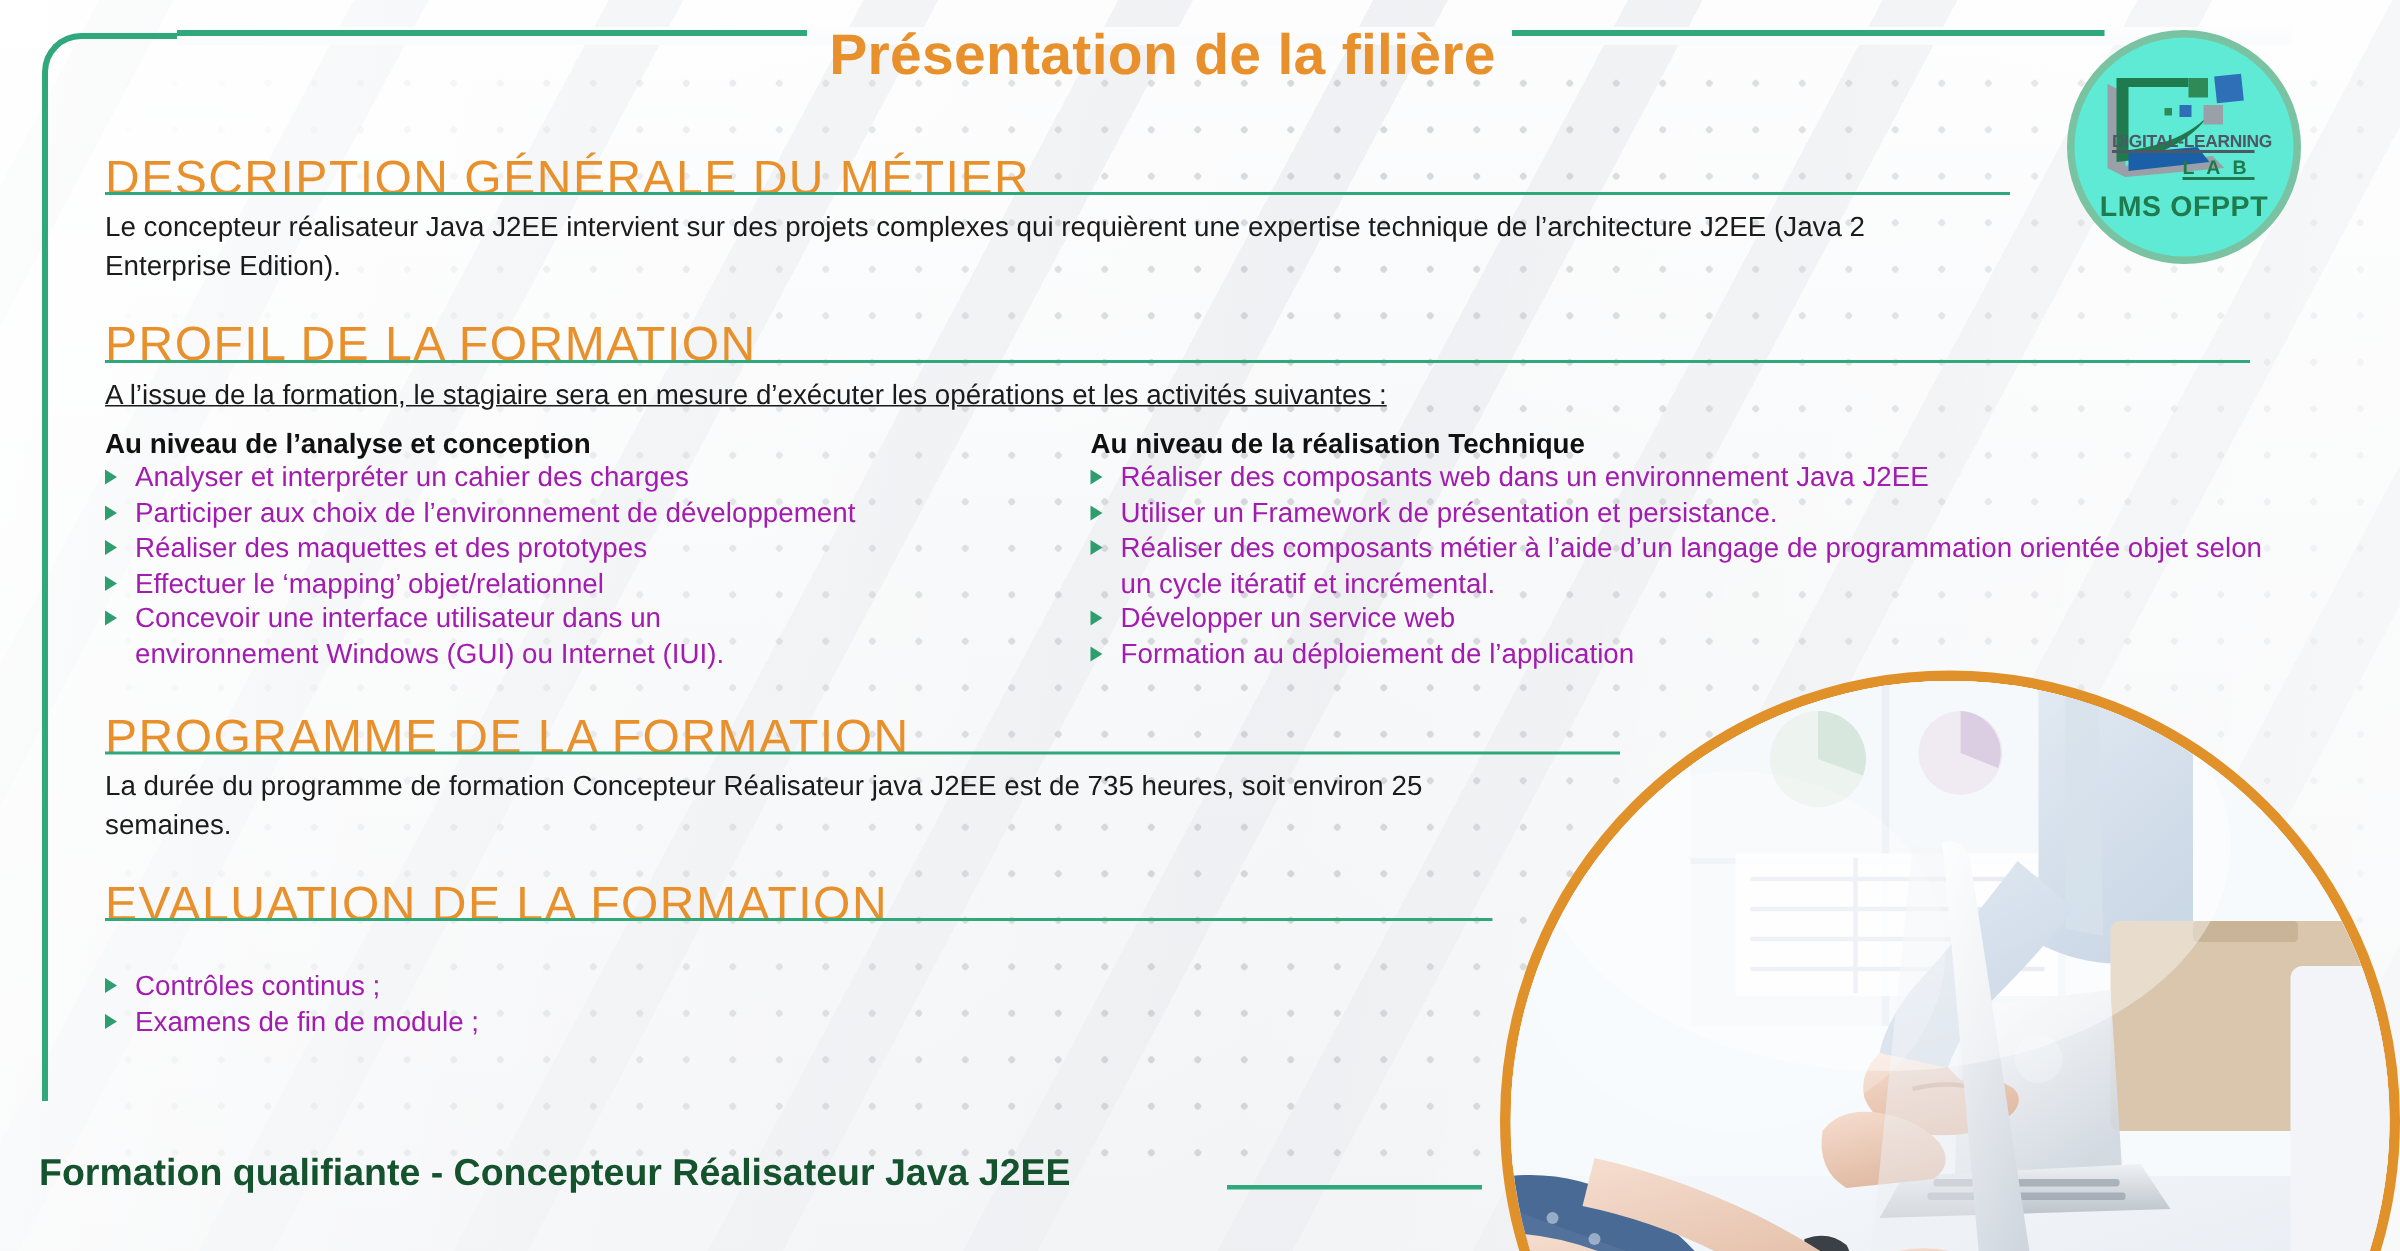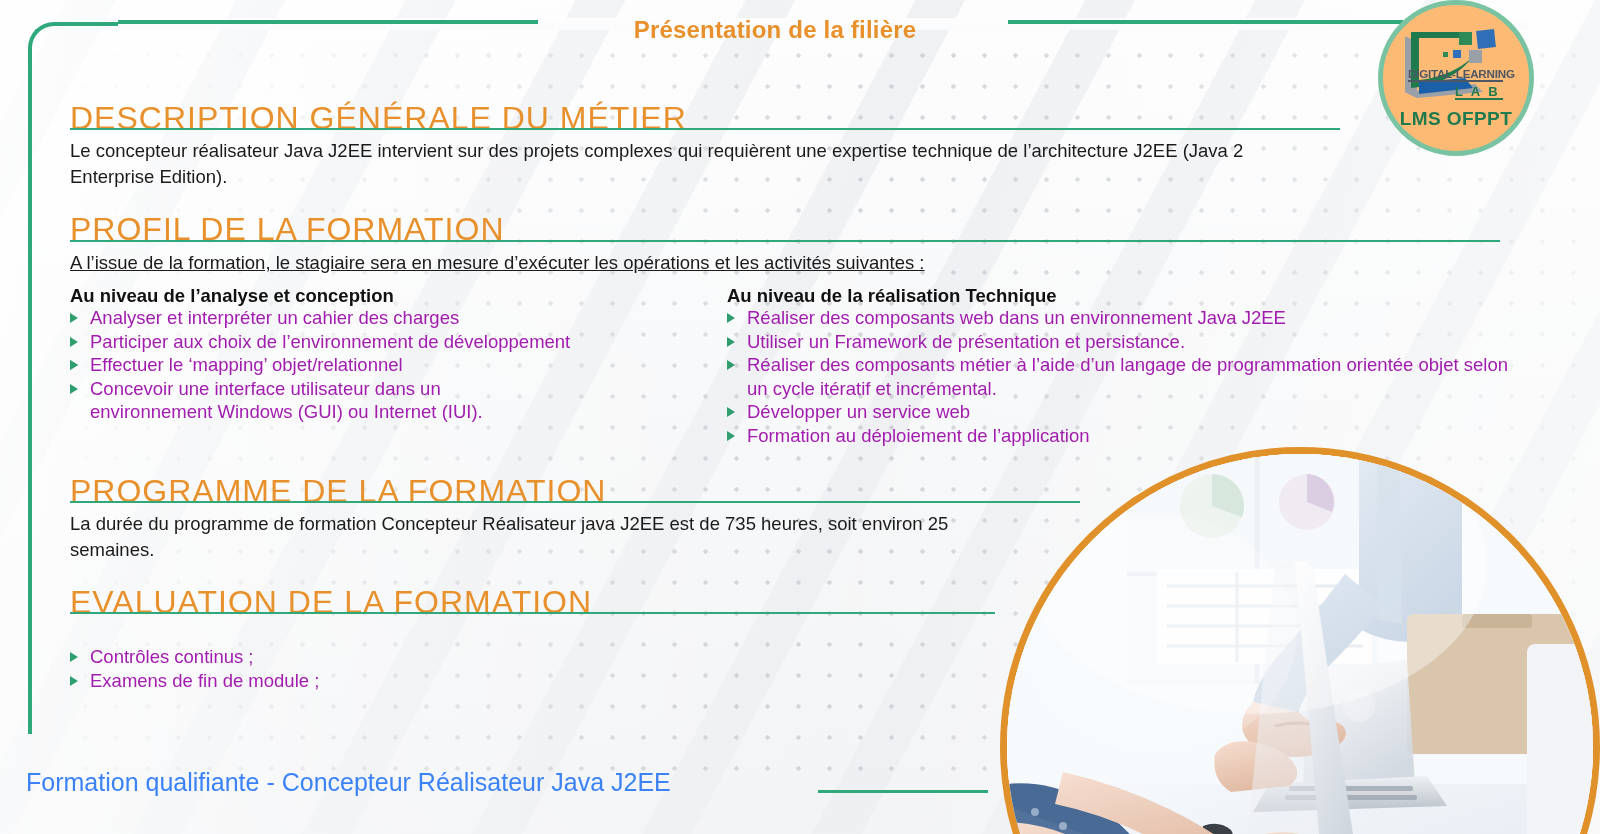--- a/index.html
+++ b/index.html
@@ -99,36 +99,36 @@
     background: #2FA87C;
   }
 
   
   .title {
     position: absolute;
     left: 545px;
     top: 16px;
     width: 460px;
     text-align: center;
-    font-size: 24px;
+    font-size: 38px;
     font-weight: bold;
     color: #E8912C;
     letter-spacing: 0.2px;
     white-space: nowrap;
   }
 
   
   .logo-badge {
     position: absolute;
     left: 1378px;
-    top: 0;
+    top: 20px;
     width: 156px;
     height: 156px;
     border-radius: 50%;
-    background: #fdba74;
+    background: #5eead4;
     border: 5px solid #79C3A2;
     box-sizing: border-box;
   }
   .logo-inner {
     position: absolute;
     inset: 0;
     display: flex;
     flex-direction: column;
     align-items: center;
     justify-content: center;
@@ -208,22 +208,22 @@
     background: #e9eef4;
   }
   .photo-inner { position: absolute; inset: 0; }
 
   
   .footer-title {
     position: absolute;
     left: 26px;
     top: 768px;
     font-size: 25px;
-    font-weight: normal;
-    color: #3b82f6;
+    font-weight: bold;
+    color: #14532d;
     white-space: nowrap;
   }
   .footer-rule {
     position: absolute;
     left: 818px;
     top: 790px;
     width: 170px;
     height: 3px;
     background: #2FA87C;
   }
@@ -278,21 +278,21 @@
   <div class="body-text" style="left:70px; top:138px; width:1175px;">Le concepteur réalisateur Java J2EE intervient sur des projets complexes qui requièrent une expertise technique de l’architecture J2EE (Java 2 Enterprise Edition).</div>
 
   <div class="section-head" style="left:70px; top:211px;">PROFIL DE LA FORMATION</div>
   <div class="section-rule" style="left:70px; top:240px; width:1430px;"></div>
   <div class="body-text" style="left:70px; top:250px; width:1400px;text-decoration:underline;">A l’issue de la formation, le stagiaire sera en mesure d’exécuter les opérations et les activités suivantes :</div>
 
   <div class="col-head" style="left:70px; top:285px;">Au niveau de l’analyse et conception</div>
   <ul class="bullets" style="left:70px; top:306px; width:650px;">
     <li><span class="tri"></span><span>Analyser et interpréter un cahier des charges</span></li>
     <li><span class="tri"></span><span>Participer aux choix de l’environnement de développement</span></li>
-    <li><span class="tri"></span></li>
+    <li><span class="tri"></span><span>Réaliser des maquettes et des prototypes</span></li>
     <li><span class="tri"></span><span>Effectuer le ‘mapping’ objet/relationnel</span></li>
     <li style="width:460px;"><span class="tri"></span><span>Concevoir une interface utilisateur dans un environnement Windows (GUI) ou Internet (IUI).</span></li>
   </ul>
 
   <div class="col-head" style="left:727px; top:285px;">Au niveau de la réalisation Technique</div>
   <ul class="bullets" style="left:727px; top:306px; width:790px;">
     <li><span class="tri"></span><span>Réaliser des composants web dans un environnement Java J2EE</span></li>
     <li><span class="tri"></span><span>Utiliser un Framework de présentation et persistance.</span></li>
     <li style="width:770px;"><span class="tri"></span><span>Réaliser des composants métier à l’aide d’un langage de programmation orientée objet selon un cycle itératif et incrémental.</span></li>
     <li><span class="tri"></span><span>Développer un service web</span></li>

